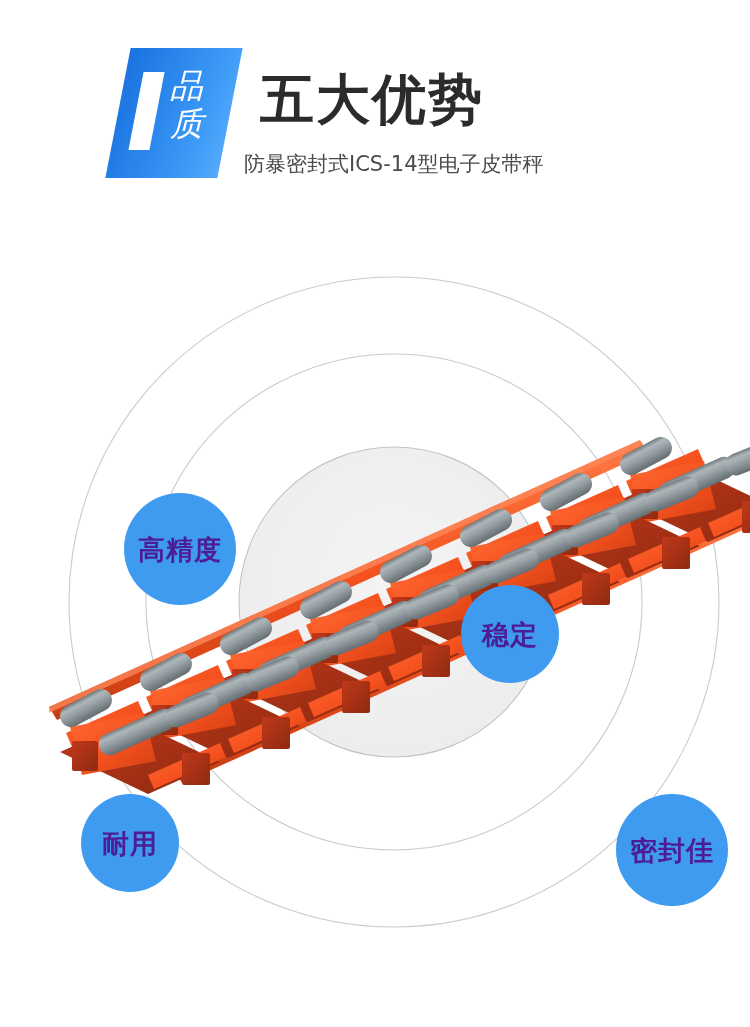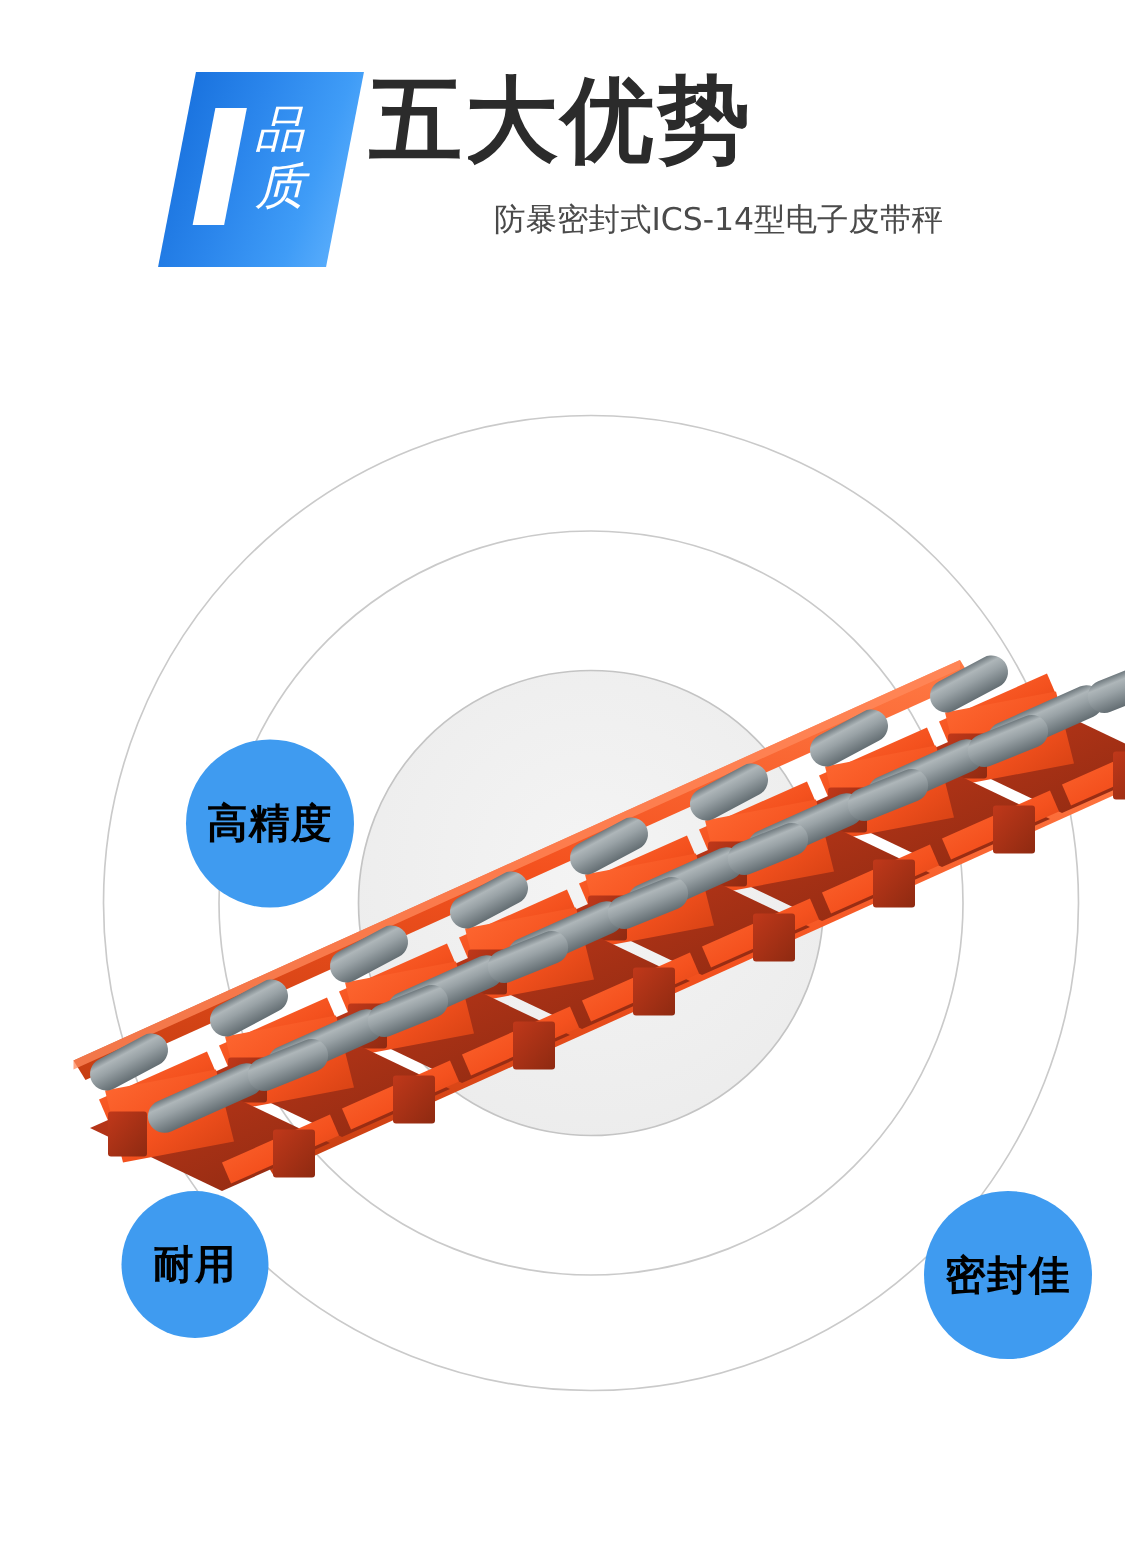--- a/index.html
+++ b/index.html
@@ -64,38 +64,37 @@
   }
   #badge-vertical-text span { display: block; }
 
   #title-block {
     position: absolute;
     left: 244px;
     top: 48px;
     width: 470px;
   }
   #main-title {
-    font-size: 62px;
+    font-size: 54px;
     line-height: 70px;
     font-weight: 700;
     color: #2b2b2b;
     letter-spacing: 2px;
-    font-family: Liberation Mono, monospace;
-    margin: 2px;
+    font-family: Liberation Sans, sans-serif;
+    margin: 16px;
     padding: 0;
   }
   #sub-title {
     margin-top: 12px;
     font-size: 21px;
     line-height: 28px;
     font-weight: 400;
     color: #4a4a4a;
     letter-spacing: 0px;
     font-family: "DejaVu Sans", "Liberation Sans", sans-serif;
-    text-align: center;
   }
 
   
   #diagram {
     position: absolute;
     left: 0;
     top: 210px;
     width: 750px;
     height: 817px;
   }
@@ -103,21 +102,21 @@
     position: absolute;
     left: 0; top: 0;
     width: 750px; height: 817px;
   }
 
   
   .feature-bubble {
     position: absolute;
     border-radius: 50%;
     background: #3f9bf0;
-    color: #000000;
+    color: #4c1d95;
     display: flex;
     align-items: center;
     justify-content: center;
     font-weight: 700;
     font-family: "DejaVu Sans", "Liberation Sans", sans-serif;
     letter-spacing: 1px;
     text-align: right;
     line-height: 1;
     box-sizing: border-box;
   }
@@ -312,18 +311,19 @@
           <rect x="36" y="246" width="82" height="22" rx="11" fill="url(#gradRollerV)" transform="rotate(-24 77 257)"></rect>
           <rect x="104" y="224" width="56" height="22" rx="11" fill="url(#gradRollerV)" transform="rotate(-22 132 235)"></rect>
         </g>
 
       </g>
     </g>
   </svg>
 
   <div class="feature-bubble" id="bubble-accuracy">高精度</div>
 
+  <div class="feature-bubble" id="bubble-stable">稳定</div>
 
   <div class="feature-bubble" id="bubble-sealing">密封佳</div>
 
   <div class="feature-bubble" id="bubble-durable">耐用</div>
 
 </div>
 
 </body></html>

